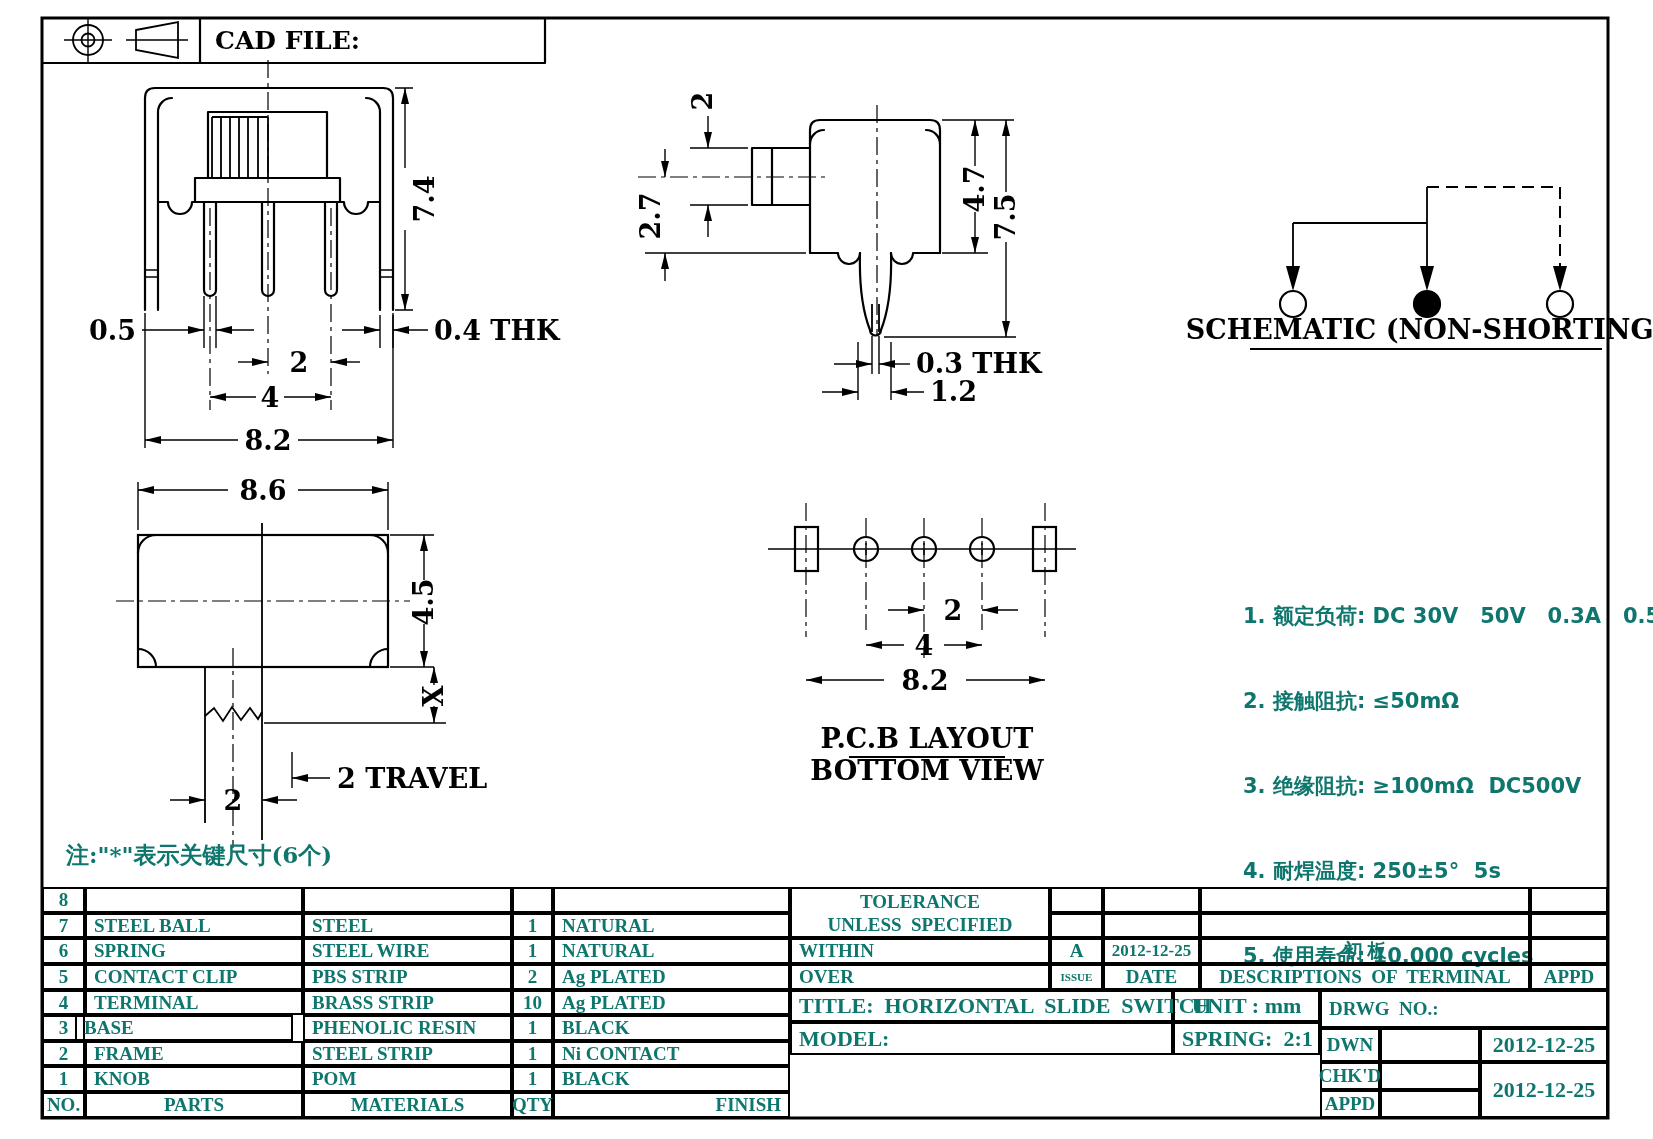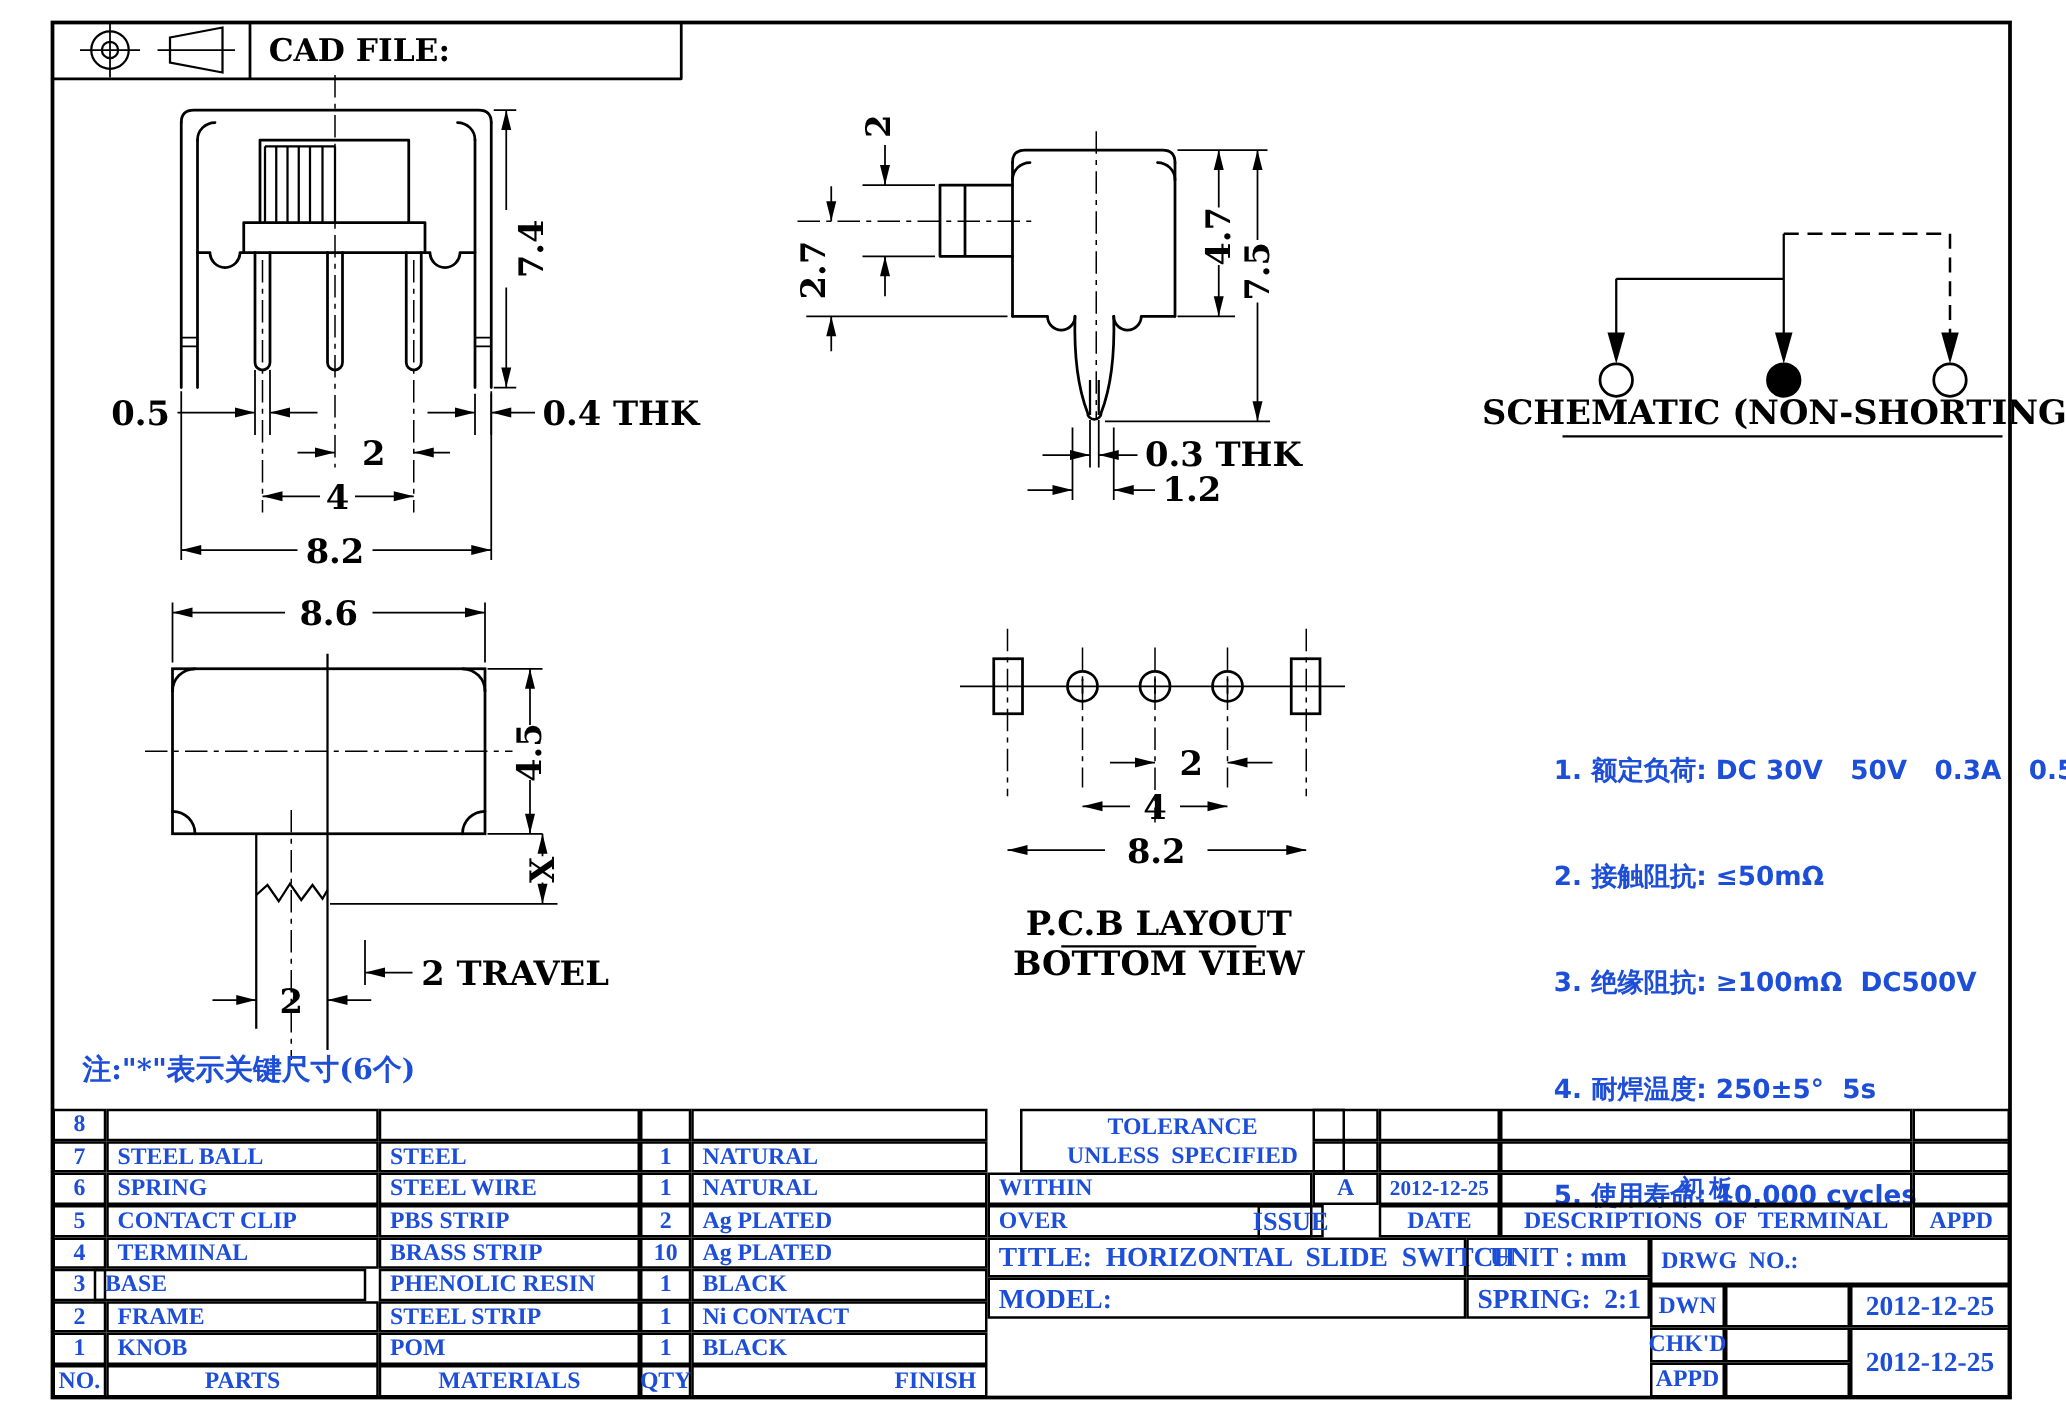--- a/index.html
+++ b/index.html
@@ -1,17 +1,17 @@
 <!DOCTYPE html>
 <html><head>
 <meta charset="utf-8">
 <style>
   html,body{margin:0;padding:0;background:#fff;}
   #stage{position:relative;width:1653px;height:1139px;background:#ffffff;overflow:hidden;
-         font-family:"Liberation Serif",serif;color:#1d4ed8;}
+         font-family:"Liberation Serif",serif;color:#0f766e;}
   #cad{position:absolute;left:0;top:0;z-index:1;}
   .obj{stroke:#000;stroke-width:2.2;fill:none;stroke-linecap:round;}
   .ob1{stroke:#000;stroke-width:1.8;fill:none;}
   .thin{stroke:#000;stroke-width:1.4;fill:none;}
   .cl{stroke:#000;stroke-width:1.2;fill:none;stroke-dasharray:18 5 4 5;}
   .dsh{stroke:#000;stroke-width:2;fill:none;stroke-dasharray:12 7;}
   .bord{stroke:#000;stroke-width:3;fill:none;}
   .dtxt{font:bold 27px "DejaVu Serif",serif;fill:#000;}
   .ctxt{font:bold 25px "DejaVu Serif",serif;fill:#000;}
   .c{position:absolute;border:2px solid #000;box-sizing:border-box;z-index:2;
@@ -255,41 +255,41 @@
   <div class="c" style="left:303px;top:1066px;width:209px;height:26px">POM</div>
   <div class="c ctr" style="left:512px;top:1066px;width:41px;height:26px">1</div>
   <div class="c" style="left:553px;top:1066px;width:237px;height:26px">BLACK</div>
 
   <div class="c ctr" style="left:42px;top:1092px;width:43px;height:26px">NO.</div>
   <div class="c ctr" style="left:85px;top:1092px;width:218px;height:26px">PARTS</div>
   <div class="c ctr" style="left:303px;top:1092px;width:209px;height:26px">MATERIALS</div>
   <div class="c ctr" style="left:512px;top:1092px;width:41px;height:26px">QTY</div>
   <div class="c" style="left:553px;top:1092px;width:237px;height:26px;justify-content:flex-end">FINISH</div>
 
-  <div class="c ctr col" style="left:816px;top:887px;width:260px;height:51px">
+  <div class="c ctr col" style="left:790px;top:887px;width:260px;height:51px">
     <div>TOLERANCE</div>
     <div>UNLESS  SPECIFIED</div>
   </div>
   <div class="c" style="left:1050px;top:887px;width:53px;height:26px"></div>
   <div class="c" style="left:1103px;top:887px;width:97px;height:26px"></div>
   <div class="c" style="left:1200px;top:887px;width:330px;height:26px"></div>
   <div class="c" style="left:1530px;top:887px;width:78px;height:26px"></div>
   <div class="c" style="left:1050px;top:913px;width:53px;height:25px"></div>
   <div class="c" style="left:1103px;top:913px;width:97px;height:25px"></div>
   <div class="c" style="left:1200px;top:913px;width:330px;height:25px"></div>
   <div class="c" style="left:1530px;top:913px;width:78px;height:25px"></div>
 
   <div class="c" style="left:790px;top:938px;width:260px;height:26px">WITHIN</div>
   <div class="c ctr" style="left:1050px;top:938px;width:53px;height:26px">A</div>
   <div class="c ctr" style="left:1103px;top:938px;width:97px;height:26px;font-size:17px">2012-12-25</div>
   <div class="c ctr" style="left:1200px;top:938px;width:330px;height:26px">初 板</div>
   <div class="c" style="left:1530px;top:938px;width:78px;height:26px"></div>
 
   <div class="c" style="left:790px;top:964px;width:260px;height:26px">OVER</div>
-  <div class="c ctr" style="left:1006px;top:964px;width:53px;height:26px;font-size:21px">ISSUE</div>
+  <div class="c ctr" style="left:1050px;top:964px;width:53px;height:26px;font-size:11px">ISSUE</div>
   <div class="c ctr" style="left:1103px;top:964px;width:97px;height:26px">DATE</div>
   <div class="c ctr" style="left:1200px;top:964px;width:330px;height:26px">DESCRIPTIONS  OF  TERMINAL</div>
   <div class="c ctr" style="left:1530px;top:964px;width:78px;height:26px">APPD</div>
 
   <div class="c big" style="left:790px;top:990px;width:383px;height:32px">TITLE:  HORIZONTAL  SLIDE  SWITCH</div>
   <div class="c ctr big" style="left:1173px;top:990px;width:147px;height:32px">UNIT : mm</div>
   <div class="c" style="left:1320px;top:990px;width:288px;height:38px">DRWG  NO.:</div>
   <div class="c big" style="left:790px;top:1022px;width:383px;height:33px">MODEL:</div>
   <div class="c big" style="left:1173px;top:1022px;width:147px;height:33px">SPRING:  2:1</div>
 

